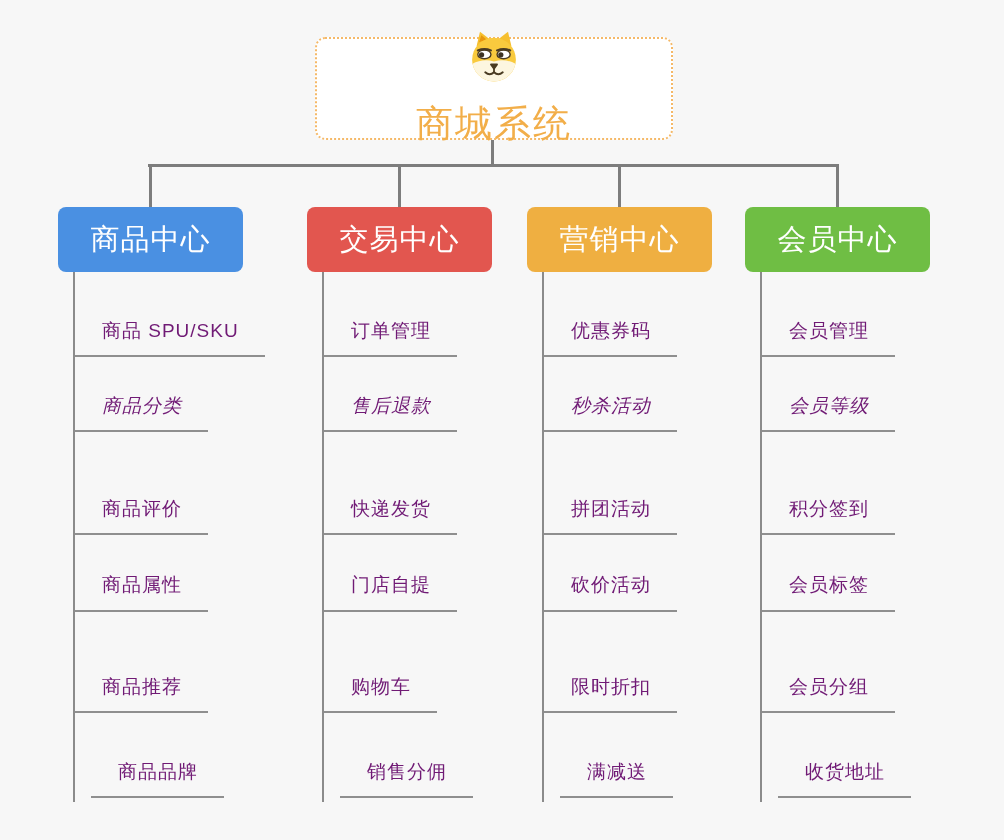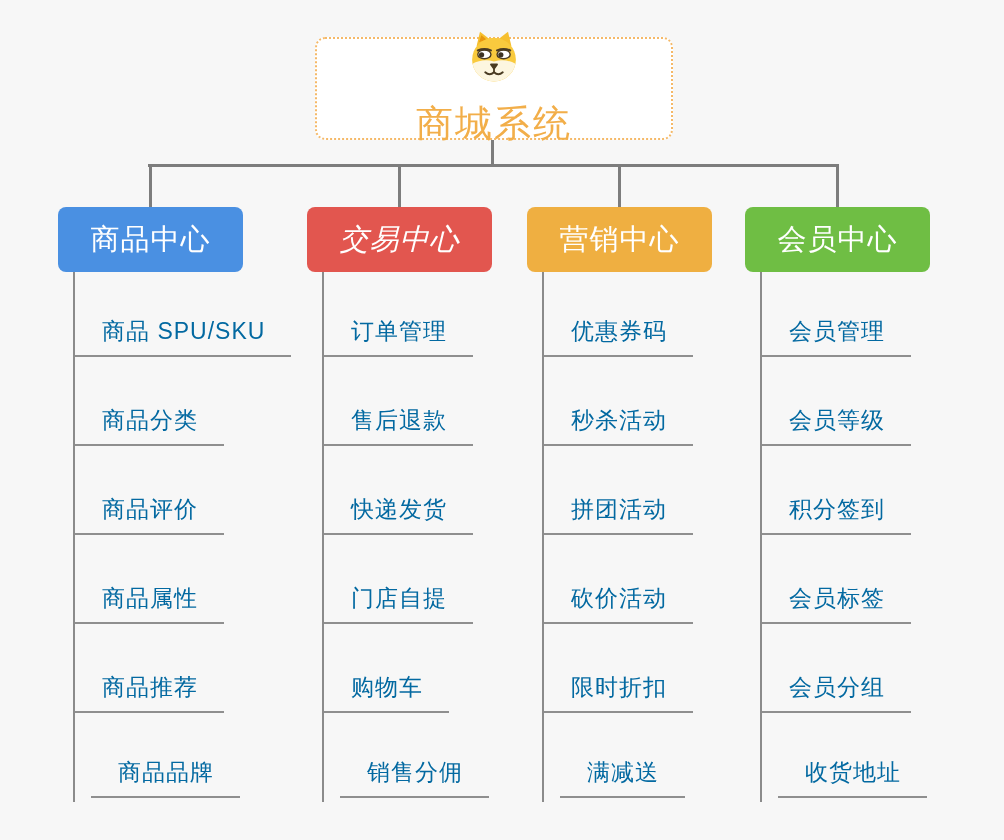--- a/index.html
+++ b/index.html
@@ -63,52 +63,52 @@
     height: 65px;
     border-radius: 8px;
     color: #ffffff;
     font-size: 29px;
     letter-spacing: 1px;
     display: flex;
     align-items: center;
     justify-content: center;
   }
   .bn-0 { left: 58px; }
-  .bn-1 { left: 307px; font-style: italic; }
+  .bn-1 { left: 307px; }
   .bn-2 { left: 527px; }
   .bn-3 { left: 745px; }
 
   
   .branch-col {
     position: absolute;
     top: 272px;
     height: 530px;
     width: 0;
     border-left: 2px solid #8b8b8b;
   }
   .col-0 { left: 73px; }
   .col-1 { left: 322px; }
   .col-2 { left: 542px; }
   .col-3 { left: 760px; }
 
   .leaf {
     position: absolute;
     left: 0;
     padding: 0 26px 8px 27px;
-    font-size: 23px;
+    font-size: 19px;
     line-height: 32px;
     letter-spacing: 1px;
-    color: #0369a1;
+    color: #701a75;
     white-space: nowrap;
     border-bottom: 2px solid #8f8f8f;
   }
   .leaf:nth-of-type(1) { top: 43px; }
-  .leaf:nth-of-type(2) { top: 132px; }
+  .leaf:nth-of-type(2) { top: 118px; font-style: italic; }
   .leaf:nth-of-type(3) { top: 221px; }
-  .leaf:nth-of-type(4) { top: 310px; }
+  .leaf:nth-of-type(4) { top: 298px; font-family: Liberation Mono, monospace; }
   .leaf:nth-of-type(5) { top: 399px; text-align: center; }
   .leaf:nth-of-type(6) { top: 484px; margin-left: 16px; }
 </style>
 </head>
 <body>
 
 <div class="canvas">
 
   <div class="root-node" style="border-color: rgb(245, 185, 104); flex-direction: column;">
     <span class="dog">

